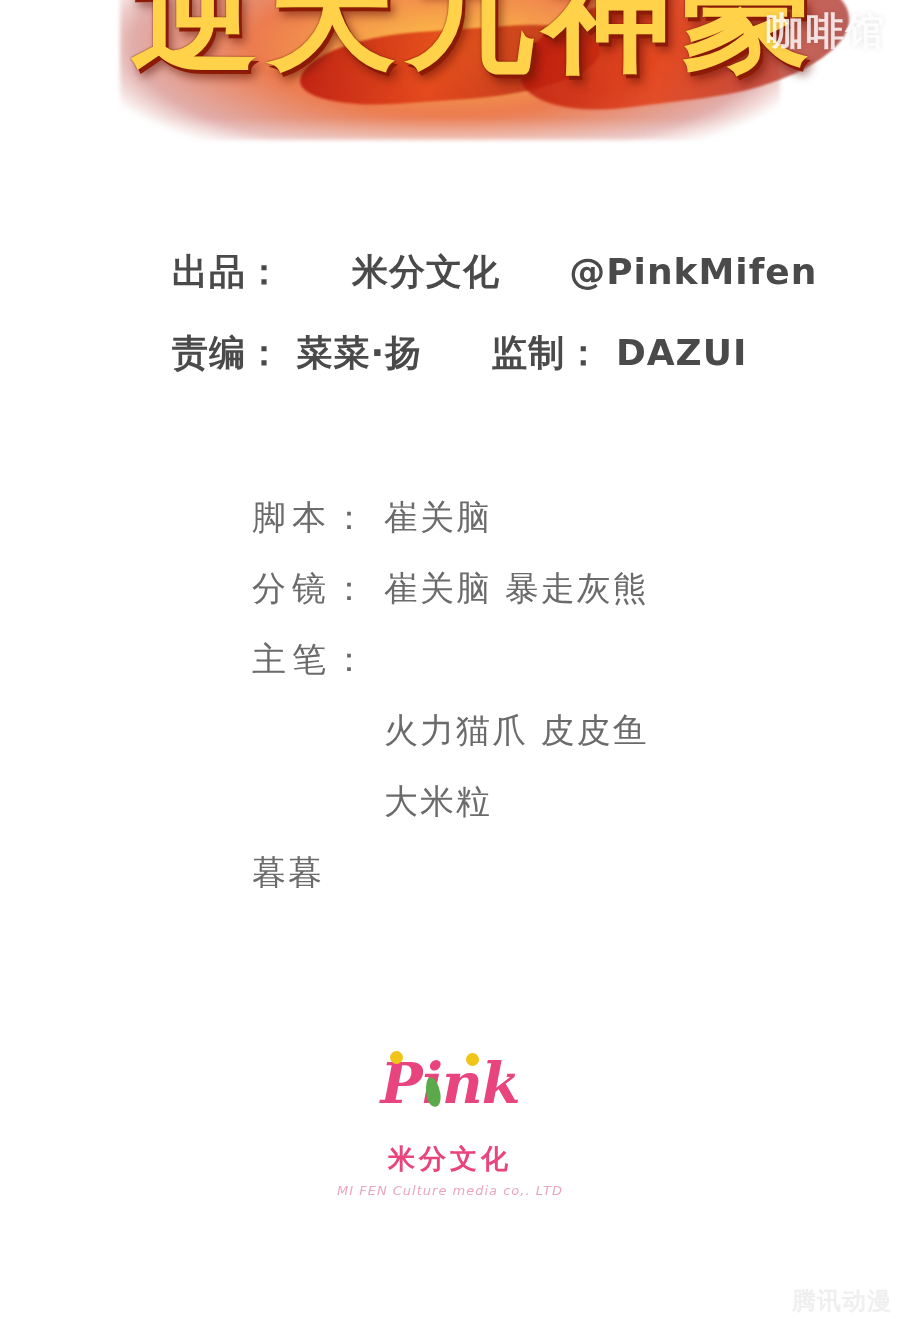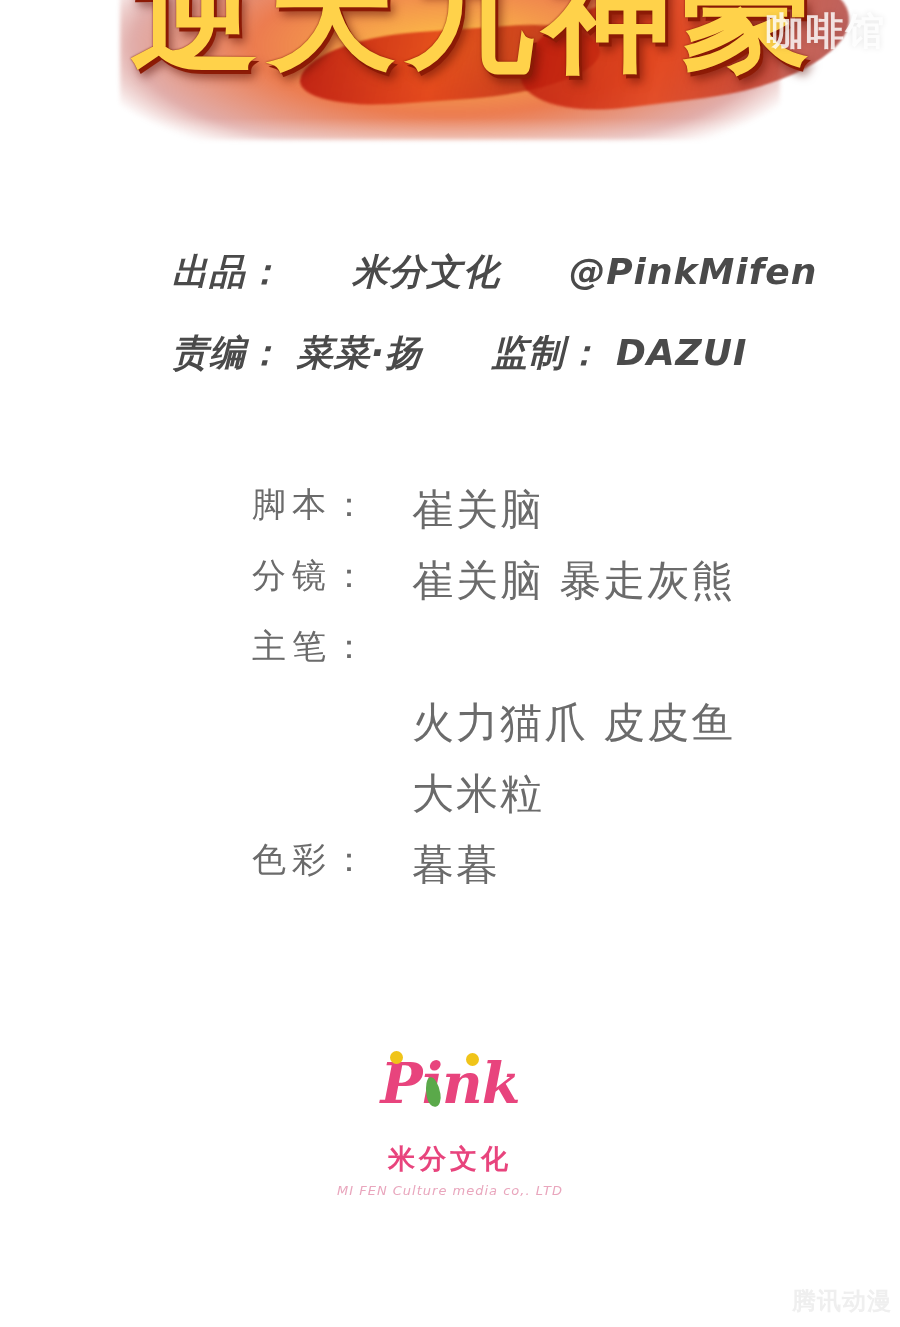--- a/index.html
+++ b/index.html
@@ -112,57 +112,55 @@
   
   .credits-head {
     position: absolute;
     left: 0;
     top: 248px;
     width: 900px;
   }
   .credits-head .line {
     font-family: "DejaVu Sans", sans-serif;
     font-weight: bold;
-    font-style: italic;
     font-size: 36px;
     color: #4a4a4a;
     padding-left: 172px;
     letter-spacing: 1px;
     white-space: nowrap;
   }
   .credits-head .line + .line { margin-top: 32px; }
   .credits-head .gap-lg { display: inline-block; width: 42px; }
   .latin { font-family: "DejaVu Sans", sans-serif; }
 
   
   .staff {
     position: absolute;
     left: 0;
     top: 482px;
     width: 900px;
   }
   .staff-row {
     display: flex;
-    align-items: flex-start;
+    align-items: center;
     height: 71px;
     padding-left: 252px;
     box-sizing: border-box;
-    gap: 28px;
   }
   .staff-label {
     width: 132px;
     font-family: "DejaVu Sans", sans-serif;
     font-size: 34px;
     color: #6b6b6b;
     letter-spacing: 6px;
     white-space: nowrap;
   }
   .staff-value {
     font-family: "DejaVu Sans", sans-serif;
-    font-size: 42px;
+    font-size: 34px;
     color: #6b6b6b;
     letter-spacing: 2px;
     white-space: nowrap;
   }
 
   
   .logo {
     position: absolute;
     left: 0;
     top: 1055px;
@@ -276,21 +274,20 @@
     <span class="staff-label"><span></span><span></span></span>
     <span class="staff-value">火力猫爪   皮皮鱼</span>
   </div>
 
   <div class="staff-row">
     <span class="staff-label"><span></span><span></span></span>
     <span class="staff-value">大米粒</span>
   </div>
 
   <div class="staff-row">
-    <span class="staff-label"><span>色彩</span><span>：</span></span>
     <span class="staff-value">暮暮</span>
   </div>
 
 </div>
 
 <div class="logo">
   <div class="logo-mark">
     <div class="logo-word">Pink</div>
     <div class="logo-dot d1"></div>
     <div class="logo-dot d2"></div>

